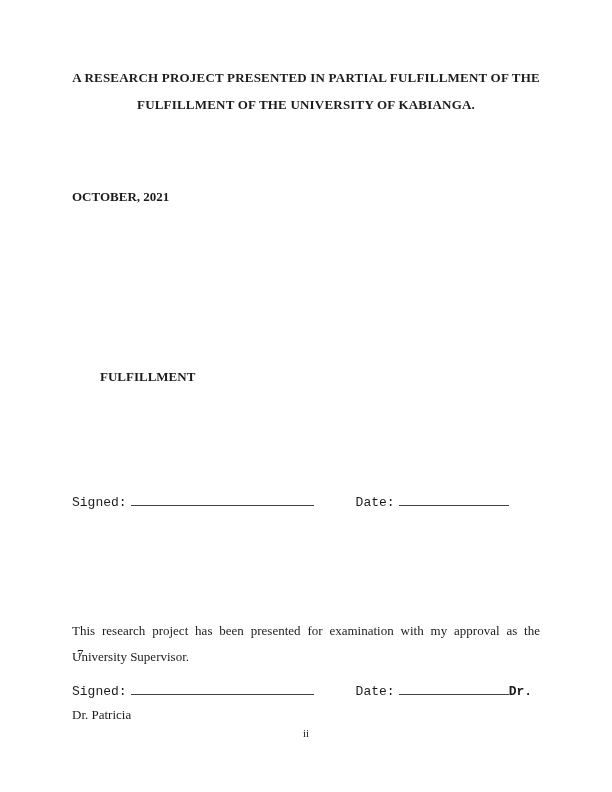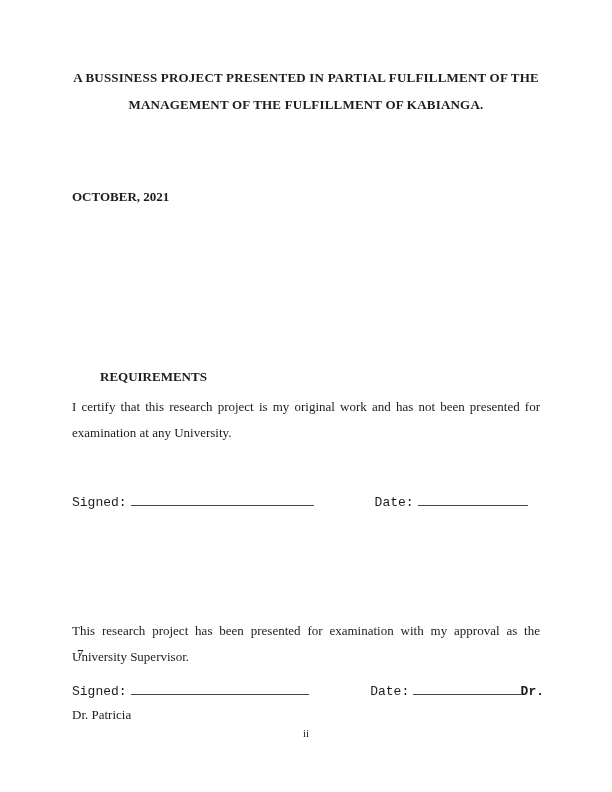--- a/index.html
+++ b/index.html
@@ -61,21 +61,21 @@
   .sig-row-1 { top: 492px; }
   .sig-row-2 { top: 681px; }
   .uline {
     display: inline-block;
     border-bottom: 1px solid #444;
     height: 13px;
     margin-left: 4px;
   }
   .uline-long  { width: 183px; }
   .uline-short { width: 110px; }
-  .date-label { margin-left: 61px; }
+  .date-label { margin-left: 42px; }
   .dr-suffix {
     font-weight: bold;
   }
   .approval-body {
     position: absolute;
     top: 618px;
     left: 72px;
     width: 468px;
     text-align: justify;
     line-height: 26px;
@@ -99,29 +99,28 @@
     text-align: center;
     font-size: 11px;
   }
 </style>
 </head>
 <body>
 
 <div class="page">
 
   <div class="title-block">
-    <div>A BUSSINESS PROJECT PRESENTED IN PARTIAL FULFILLMENT OF THE</div>
-    <div>MANAGEMENT OF THE FULFILLMENT OF KABIANGA.</div>
+    <div>A RESEARCH PROJECT PRESENTED IN PARTIAL FULFILLMENT OF THE</div>
+    <div>FULFILLMENT OF THE UNIVERSITY OF KABIANGA.</div>
   </div>
 
   <div class="date-heading">OCTOBER, 2021</div>
 
-  <div class="decl-heading">REQUIREMENTS</div>
+  <div class="decl-heading">FULFILLMENT</div>
 
-  <div class="decl-body">I certify that this research project is my original work and has not been presented for examination at any University.</div>
 
   <div class="sig-row sig-row-1">
     <span>Signed:</span>
     <span class="uline uline-long"></span>
     <span class="date-label">Date:</span>
     <span class="uline uline-short"></span>
   </div>
 
   <div class="approval-body">This research project has been presented for examination with my approval as the University Supervisor.</div>
 

